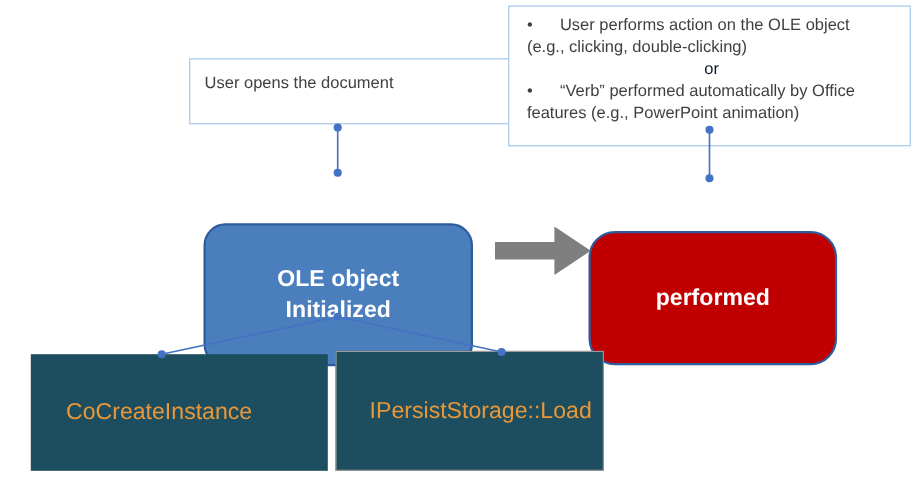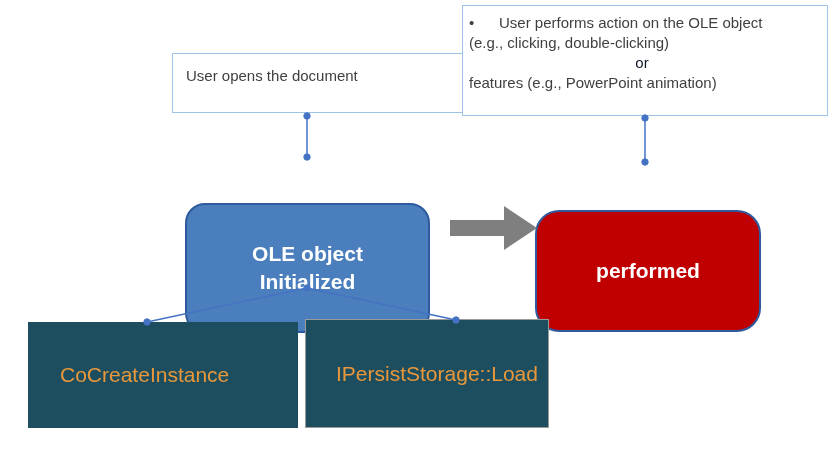--- a/index.html
+++ b/index.html
@@ -16,22 +16,22 @@
     border:1px solid #9dc3e6;
     color:#3f3f3f;
     font-size:15px;
     box-sizing:border-box;
   }
   .note-left{
     left:172px;top:53px;width:310px;height:60px;
     padding:13px 10px 0 13px;
   }
   .note-right{
-    left:462px;top:5px;width:366px;height:111px;
-    padding:7px 8px 0 2px;
+    left:462px;top:5px;width:366px;height:128px;
+    padding:7px 8px 0 12px;
     line-height:20px;
   }
   .bullet-row{white-space:nowrap;}
   .bullet-glyph{display:inline-block;width:30px;padding-left:4px;}
   .indent-row{padding-left:4px;}
   .or-row{text-align:center;color:#0f172a;}
   .node{
     position:absolute;
     box-sizing:border-box;
     display:flex;flex-direction:column;
@@ -76,20 +76,23 @@
   <div class="note note-right">
     <div class="bullet-row">
       <span class="bullet-glyph">•</span><span>User performs action on the OLE object</span>
     </div>
     <div class="indent-row">
       <span>(e.g., clicking, double-clicking)</span>
     </div>
     <div class="or-row">
       <span>or</span>
     </div>
+    <div class="bullet-row">
+      <span class="bullet-glyph">•</span><span>“Verb” performed automatically by Office</span>
+    </div>
     <div class="indent-row">
       <span>features (e.g., PowerPoint animation)</span>
     </div>
   </div>
 
   <div class="node node-ole">
     <span>OLE object</span>
     <span>Initialized</span>
   </div>
 

